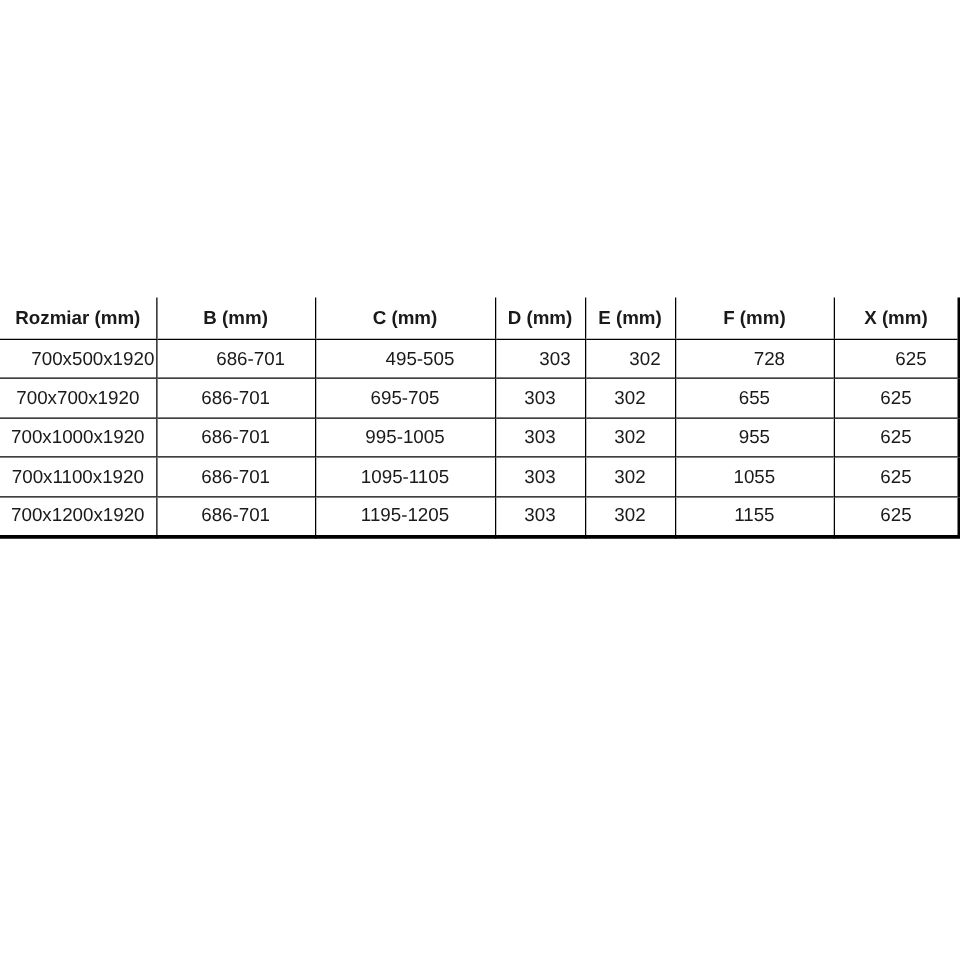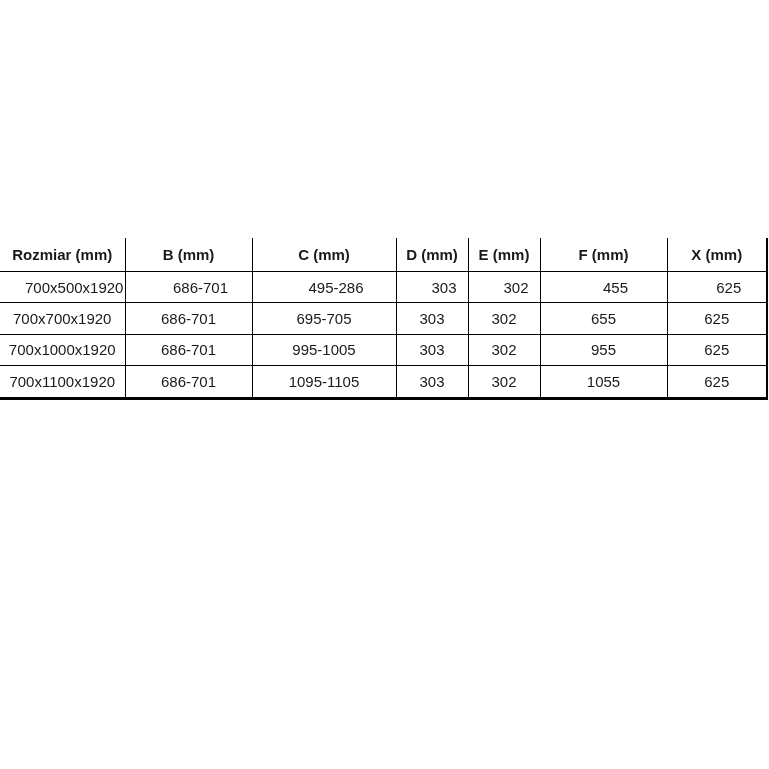--- a/index.html
+++ b/index.html
@@ -86,24 +86,24 @@
             <th>D (mm)</th>
             <th>E (mm)</th>
             <th>F (mm)</th>
             <th>X (mm)</th>
           </tr>
       </thead>
       <tbody>
           <tr>
             <td>700x500x1920</td>
             <td>686-701</td>
-            <td>495-286</td>
+            <td>495-505</td>
             <td>303</td>
             <td>302</td>
-            <td>455</td>
+            <td>728</td>
             <td>625</td>
           </tr>
           <tr>
             <td>700x700x1920</td>
             <td>686-701</td>
             <td>695-705</td>
             <td>303</td>
             <td>302</td>
             <td>655</td>
             <td>625</td>
@@ -119,16 +119,25 @@
           </tr>
           <tr>
             <td>700x1100x1920</td>
             <td>686-701</td>
             <td>1095-1105</td>
             <td>303</td>
             <td>302</td>
             <td>1055</td>
             <td>625</td>
           </tr>
+          <tr>
+            <td>700x1200x1920</td>
+            <td>686-701</td>
+            <td>1195-1205</td>
+            <td>303</td>
+            <td>302</td>
+            <td>1155</td>
+            <td>625</td>
+          </tr>
         </tbody>
     </table>
   </div>
 </div>
 
 </body></html>

